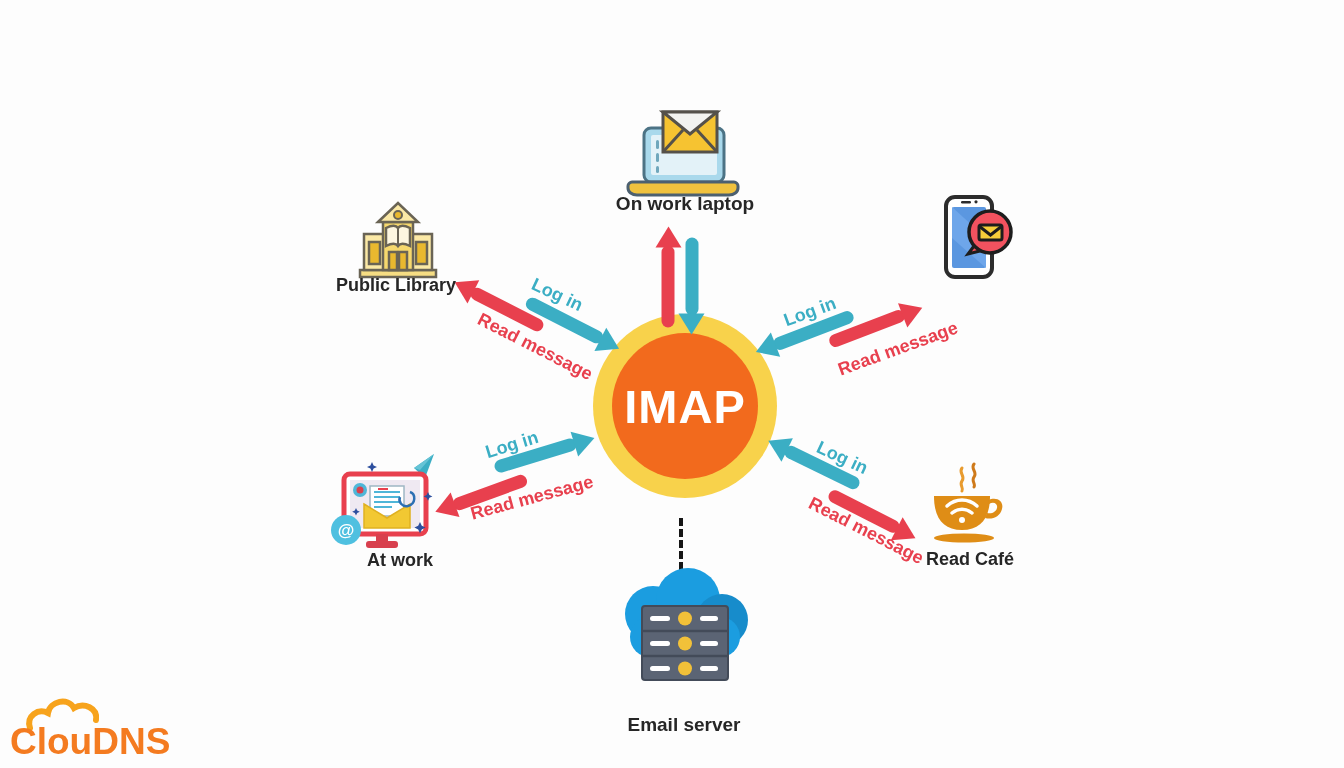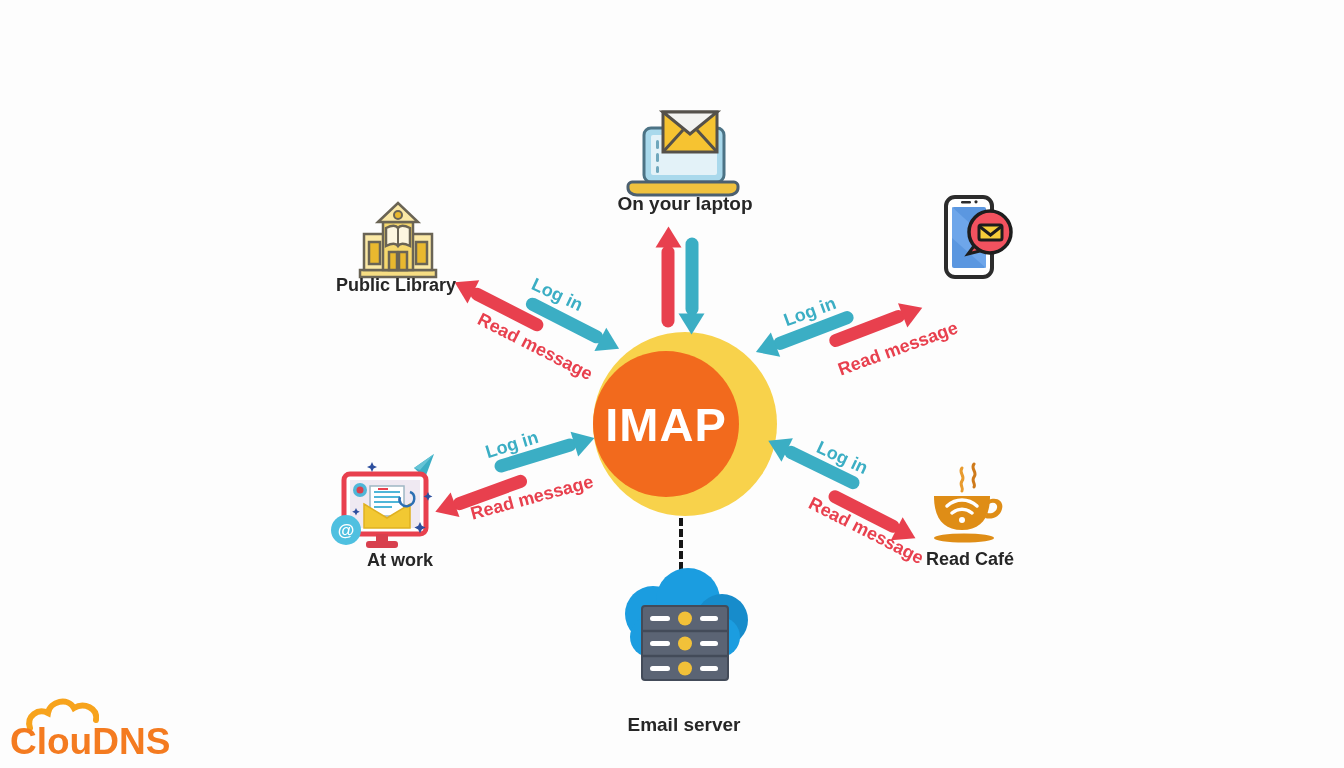--- a/index.html
+++ b/index.html
@@ -4,23 +4,23 @@
 <style>
   html,body{margin:0;padding:0;}
   body{
     width:1344px;height:768px;overflow:hidden;background:#fdfdfd;
     font-family:"Liberation Sans", sans-serif;position:relative;
   }
   .stage{position:absolute;inset:0;}
 
   
   .imap-ring{
-    position:absolute;left:593px;top:332px;width:184px;height:184px;
+    position:absolute;left:593px;top:314px;width:184px;height:184px;
     border-radius:50%;background:var(--ring);
-    display:flex;align-items:center;justify-content:flex-start;
+    display:flex;align-items:center;justify-content:center;
   }
   .imap-core{
     width:146px;height:146px;border-radius:50%;background:var(--core);
     display:flex;align-items:center;justify-content:center;
   }
   .imap-text{
     color:#ffffff;font-size:47px;font-weight:bold;letter-spacing:1px;
   }
 
   
@@ -104,21 +104,21 @@
     <rect x="34" y="34" width="3" height="9" rx="1.5" fill="#6fa7bc"></rect>
     <rect x="34" y="47" width="3" height="9" rx="1.5" fill="#6fa7bc"></rect>
     <rect x="34" y="60" width="3" height="7" rx="1.5" fill="#6fa7bc"></rect>
     <path d="M10 76 h102 c2 0 4 2 4 4 v2 c0 4 -4 7 -9 7 H15 c-5 0 -9 -3 -9 -7 v-2 c0-2 2-4 4-4 z" fill="#f0c23e" stroke="#4c6070" stroke-width="3"></path>
     <g>
       <rect x="41" y="6" width="54" height="40" fill="#f6c331" stroke="#55514a" stroke-width="3"></rect>
       <path d="M41 6 L68 28 L95 6 Z" fill="#f3f3f0" stroke="#55514a" stroke-width="3"></path>
       <path d="M41 46 L61 24 M95 46 L75 24" fill="none" stroke="#55514a" stroke-width="3"></path>
     </g>
   </svg>
-  <div class="node-label big" style="left:585px;top:194px;">On your laptop</div>
+  <div class="node-label big" style="left:585px;top:194px;">On work laptop</div>
 
   <svg class="icon" style="left:350px;top:196px;" width="96" height="84" viewBox="0 0 96 84">
     <rect x="10" y="74" width="76" height="7" fill="#f6dd83" stroke="#6a6455" stroke-width="2.5"></rect>
     <rect x="14" y="38" width="68" height="36" fill="#fbe9a6" stroke="#6a6455" stroke-width="2.5"></rect>
     <rect x="33" y="26" width="30" height="48" fill="#f6d86e" stroke="#6a6455" stroke-width="2.5"></rect>
     <path d="M28 26 L48 7 L68 26 Z" fill="#fbe9a6" stroke="#6a6455" stroke-width="2.5"></path>
     <circle cx="48" cy="19" r="4" fill="#e9b82f" stroke="#6a6455" stroke-width="2"></circle>
     <g>
       <path d="M36 32 c6 -3 10 -3 12 0 c2 -3 6 -3 12 0 v18 c-6 -3 -10 -3 -12 0 c-2 -3 -6 -3 -12 0 z" fill="#fdf6e0" stroke="#6a6455" stroke-width="2.5"></path>
       <line x1="48" y1="32" x2="48" y2="50" stroke="#6a6455" stroke-width="2"></line>

